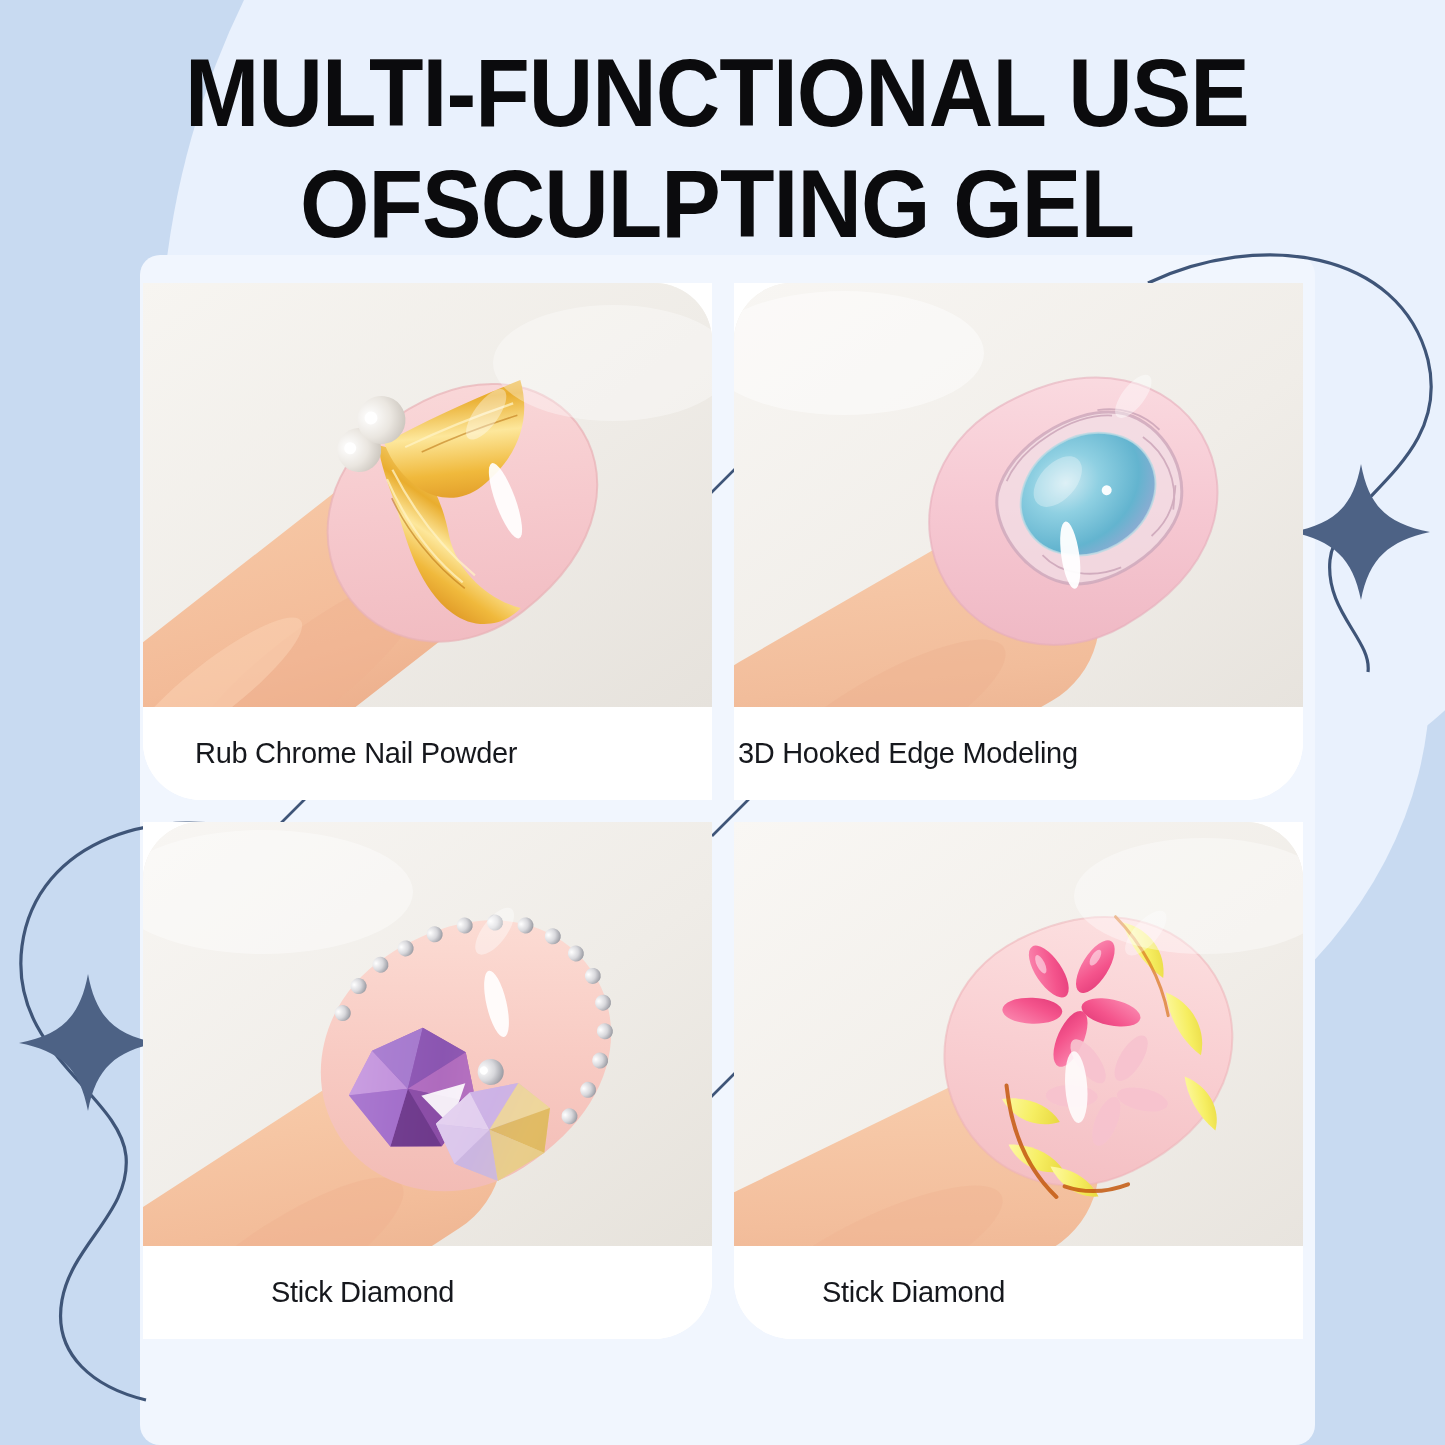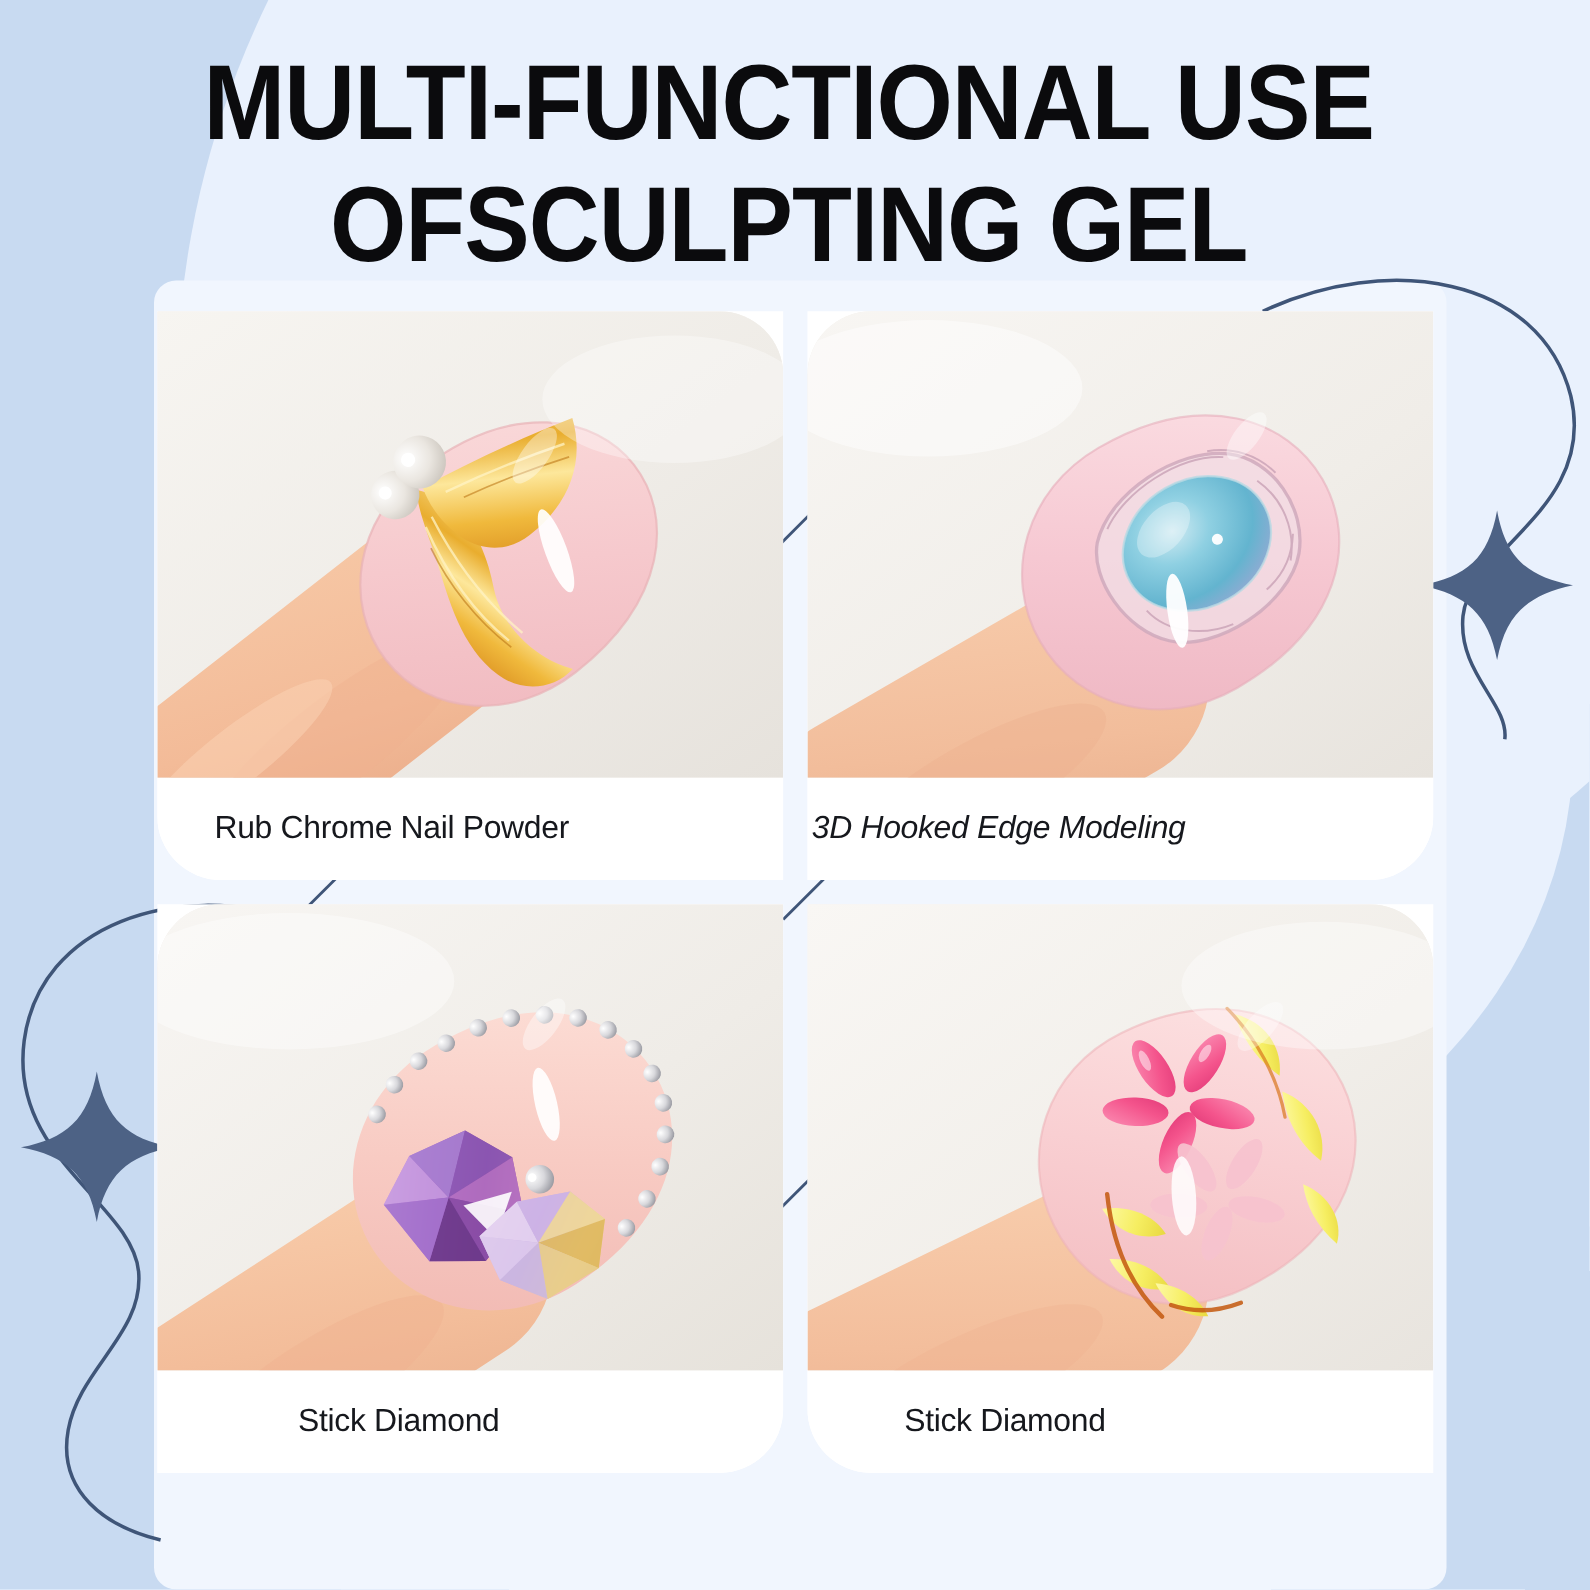--- a/index.html
+++ b/index.html
@@ -99,21 +99,21 @@
 
   .caption{
     flex:1;display:flex;align-items:center;
     padding-left:52px;
     font-size:29px;color:#16181d;
     letter-spacing:-0.3px;
     background:#ffffff;
   }
   .card.c4 .caption{padding-left:88px;}
   .card.c3 .caption{padding-left:128px;}
-  .card.c2 .caption{padding-left:4px;font-style:italic;}
+  .card.c2 .caption{padding-left:4px;}
 
   
   .photo svg{position:absolute;left:0;top:0;width:100%;height:100%;display:block;}
 </style>
 </head>
 <body>
 
 <div id="bg-layer">
   <div class="bg-base"></div>
   <div class="bg-blue-left"></div>

